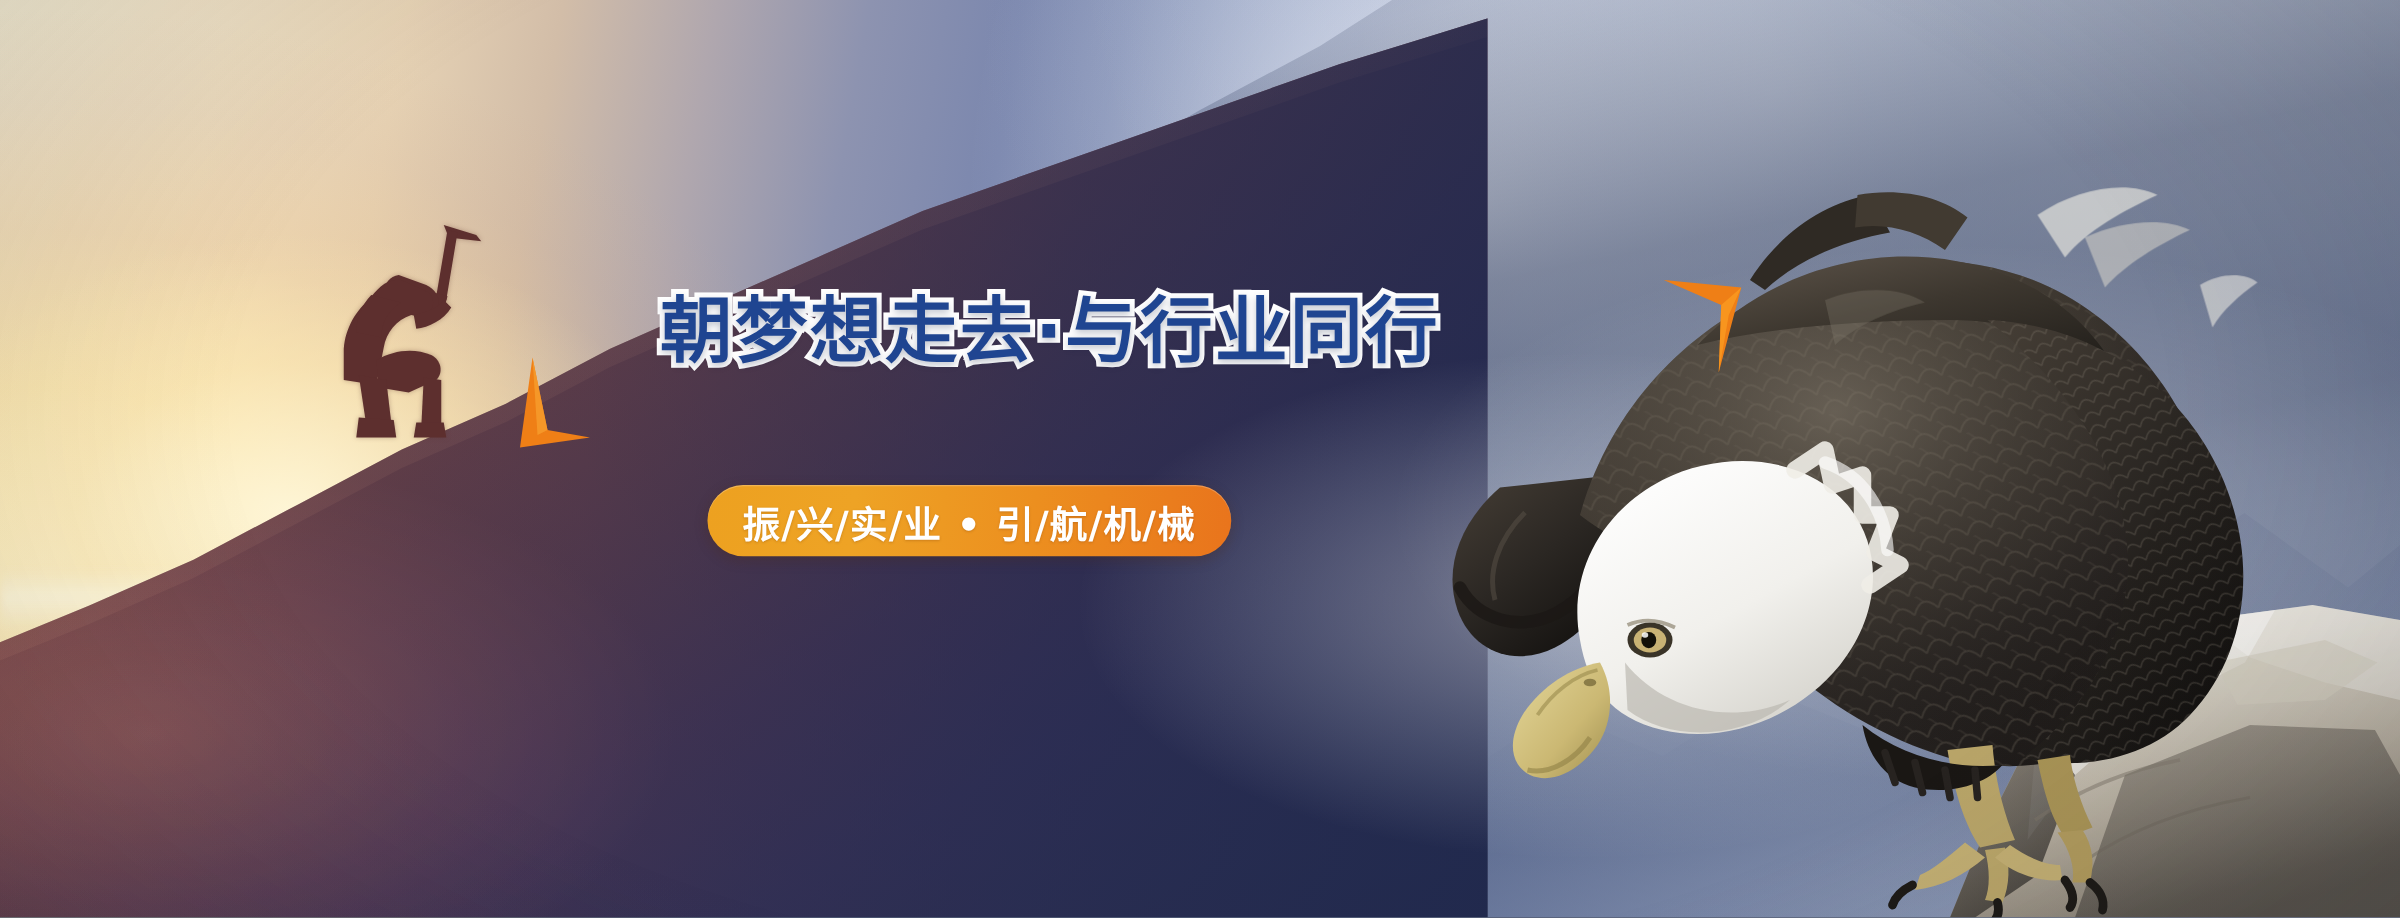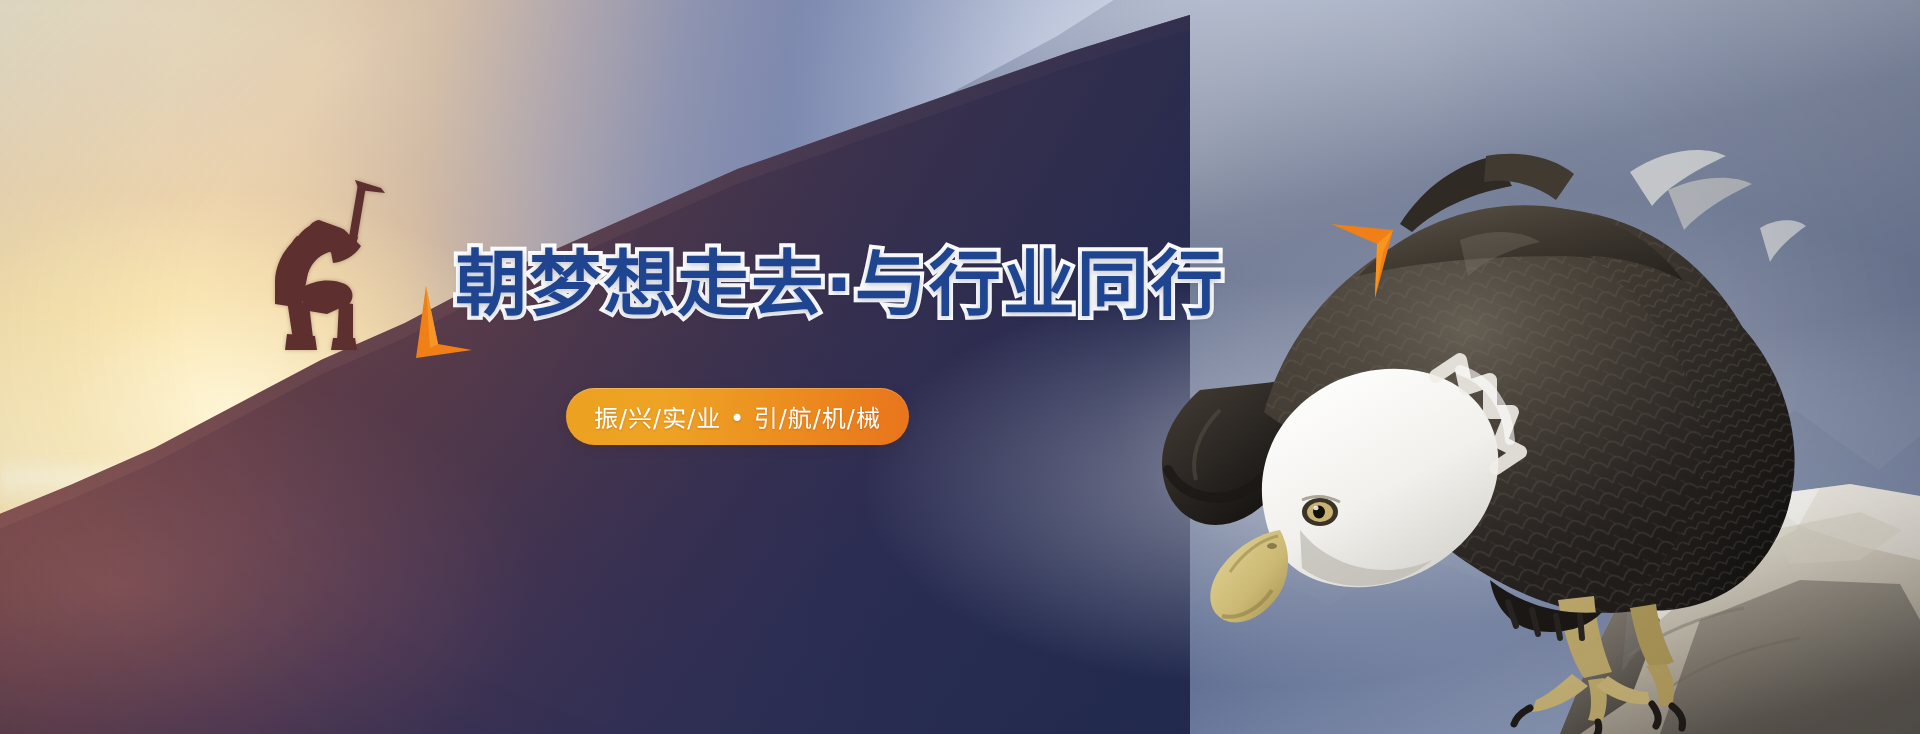--- a/index.html
+++ b/index.html
@@ -197,27 +197,27 @@
   
   .copy{
     position:absolute;
     left:430px;top:232px;
     width:820px;
     text-align:center;
     z-index:6;
   }
   .headline{
     font-family:"DejaVu Sans","Liberation Sans",sans-serif;
-    font-size:72px;
+    font-size:58px;
     font-weight:700;
     line-height:1;
     letter-spacing:2px;
     color:#1f4591;
     white-space:nowrap;
-    margin:16px;
+    margin:4px;
     -webkit-text-stroke:8px #ffffff;
     paint-order:stroke fill;
     text-shadow:
       0 2px 6px rgba(20,35,70,.28),
       0 0 1px rgba(255,255,255,.9);
   }
 
   
   .bracket{position:absolute;width:0;height:0;z-index:7;}
   .bracket-left{
@@ -239,22 +239,22 @@
     display:flex;
     align-items:center;
     justify-content:center;
     border-radius:30px;
     background:linear-gradient(96deg,#eda120 0%,#eea325 28%,#ec8f1f 62%,#e9741c 100%);
     box-shadow:0 3px 10px rgba(80,40,10,.28), inset 0 1px 0 rgba(255,255,255,.22);
     z-index:7;
   }
   .pill-text{
     font-family:"DejaVu Sans","Liberation Sans",sans-serif;
-    font-size:24px;
-    font-weight:400;
+    font-size:30px;
+    font-weight:700;
     letter-spacing:1px;
     color:#ffffff;
     white-space:nowrap;
     text-shadow:0 1px 2px rgba(120,60,10,.30);
     text-align:right;
   }
 
   
   .vignette{
     background:

